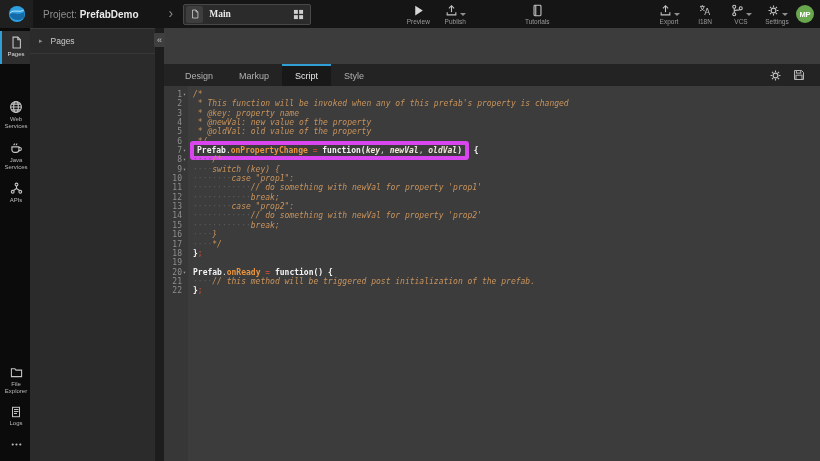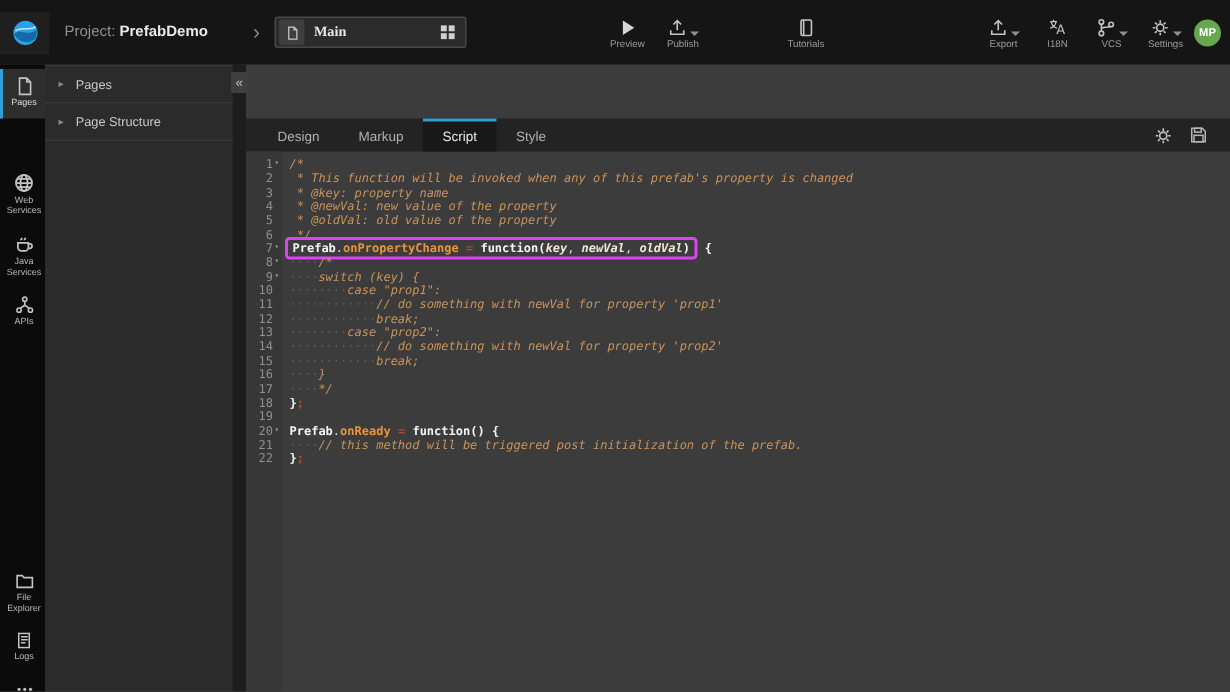--- a/index.html
+++ b/index.html
@@ -1,19 +1,19 @@
 <!DOCTYPE html>
 <html><head>
 <meta charset="utf-8">
 <style>
   html,body{margin:0;padding:0;width:820px;height:461px;overflow:hidden;background:#3c3c3c;
     font-family:"Liberation Sans",sans-serif;-webkit-font-smoothing:antialiased;}
   *{box-sizing:border-box;}
   
-  .topbar{height:43px;background:#151515;display:flex;align-items:center;position:relative;}
+  .topbar{height:28px;background:#151515;display:flex;align-items:center;position:relative;}
   .logo-box{width:33px;height:28px;background:#1f1f1f;display:grid;place-items:center;flex:none;}
   .project{margin-left:10px;font-size:10px;color:#8f8f8f;white-space:nowrap;}
   .project b{color:#e9e9e9;font-weight:bold;}
   .big-chev{color:#8a8a8a;font-size:14px;margin:0 10px 2px 30px;}
   .page-tab{width:128px;height:21px;background:#2b2b2b;border:1px solid #484848;border-radius:2px;
     display:flex;align-items:center;font-family:Liberation Serif, serif;}
   .page-tab .doc-box{width:17px;height:17px;background:#3e3e3e;border-radius:2px;margin:0 6px 0 2px;
     display:grid;place-items:center;}
   .page-tab .tab-name{font-size:9.5px;font-weight:bold;color:#e8e8e8;}
   .page-tab .grid-ic{margin-left:auto;margin-right:6px;display:grid;place-items:center;}
@@ -49,21 +49,21 @@
     border-top:2px solid transparent;cursor:pointer;}
   .tab.active{background:#181818;color:#e9e9e9;border-top-color:#2f9fd6;}
   .tab-toolbar{margin-left:auto;display:flex;align-items:center;gap:11px;padding-right:15px;}
   .code-wrap{flex:1;display:flex;font-family:"DejaVu Sans Mono",monospace;font-size:8px;line-height:9.35px;}
   .gutter{width:24px;background:#373737;color:#8f8f8f;padding-top:4px;flex:none;}
   .gutter-line{height:9.35px;display:flex;justify-content:flex-end;align-items:center;}
   .g-num{text-align:right;}
   .g-fold{width:5px;font-size:5px;color:#9a9a9a;text-align:left;margin-left:1px;}
   .code{flex:1;padding:4px 0 0 5px;white-space:pre;overflow:hidden;}
   .code-line{height:9.35px;}
-  .hl-box{border:2px solid #d946ef;border-radius:3px;padding:1px 3px;margin-left:-3px;}
+  .hl-box{border:4px solid #d946ef;border-radius:3px;padding:1px 3px;margin-left:-3px;}
   .t-c{color:#c9935c;font-style:italic;}
   .t-k{color:#f3f3f3;font-weight:bold;}
   .t-f{color:#e9953d;font-weight:bold;}
   .t-o{color:#b54a33;font-weight:bold;}
   .t-p{color:#dedede;}
   .t-w{color:#5d5d5d;}
   .t-v{color:#efe6d4;font-weight:bold;font-style:italic;}
 </style>
 </head>
 <body>
@@ -262,24 +262,20 @@
           <div class="rail-label"></div>
         </div>
       </div>
   </div>
 
   <div class="sidebar" id="sidebar">
       <div class="side-row">
         <span class="side-arrow">▸</span>
         <span>Pages</span>
       </div>
-      <div class="side-row">
-        <span class="side-arrow">▸</span>
-        <span>Page Structure</span>
-      </div>
     </div>
 
   <div class="divider">
     <div class="collapse-btn">«</div>
   </div>
 
   <div class="editor">
     <div class="tabbar">
       <span id="editor-tabs" style="display:flex">
           <div class="tab">Design</div>

